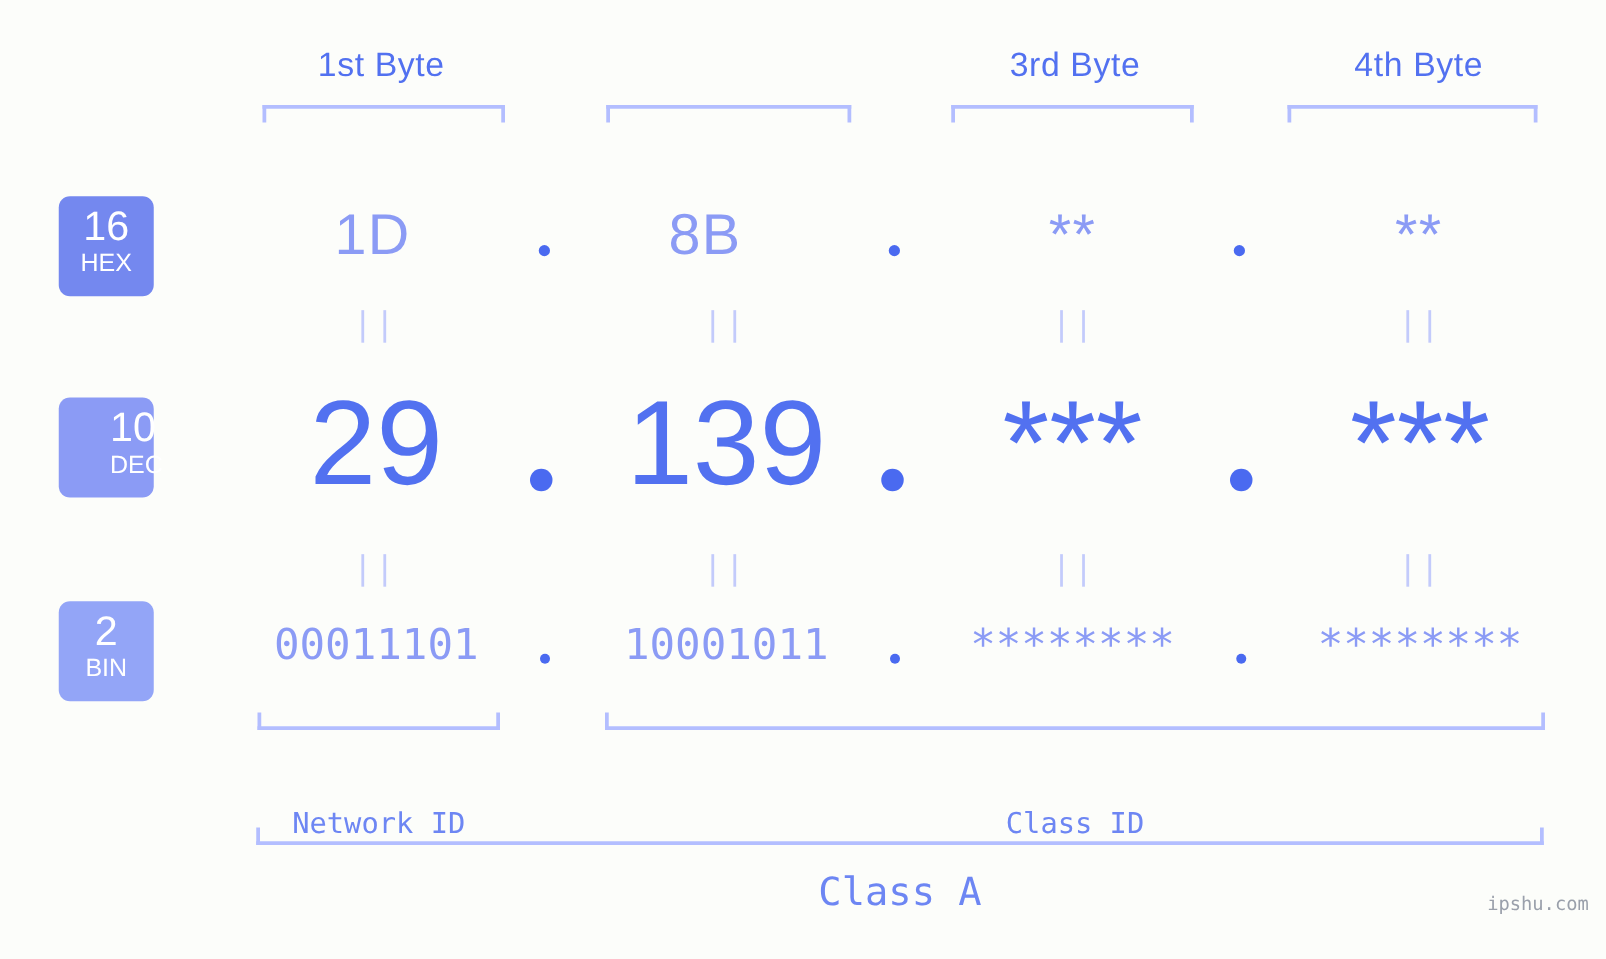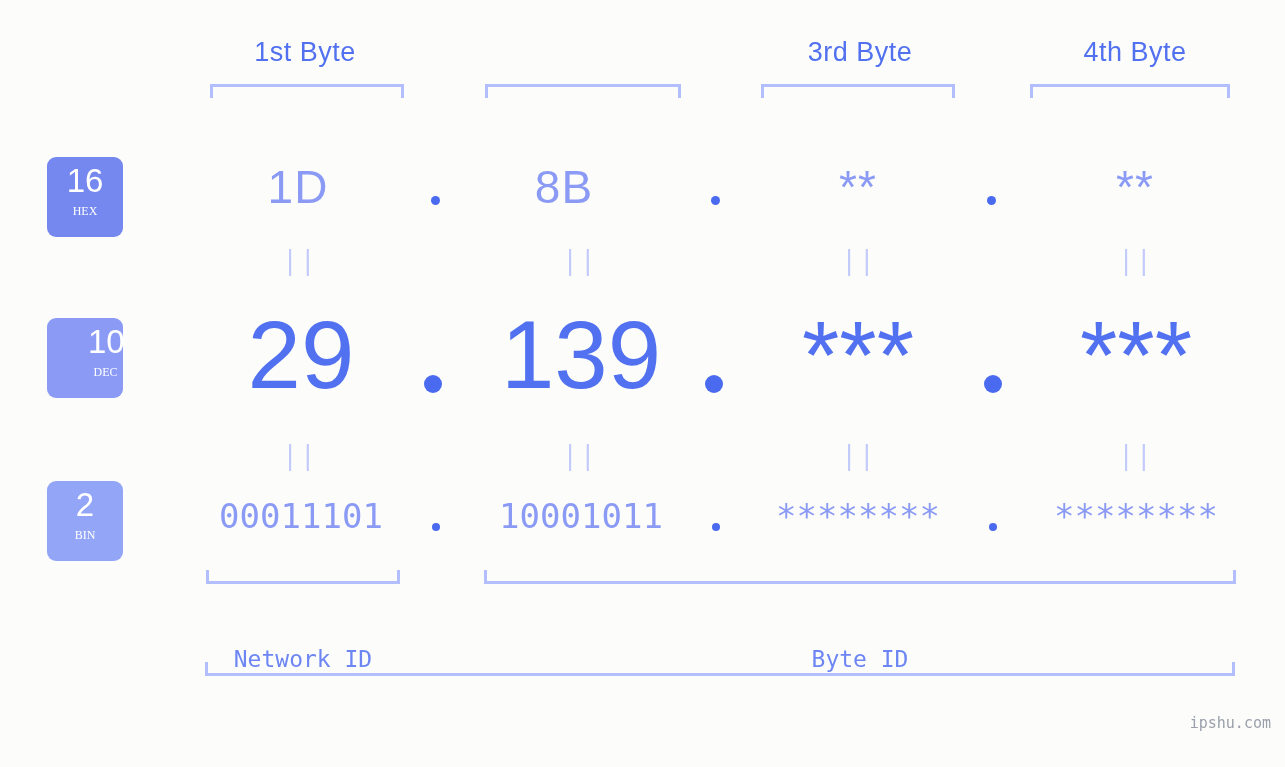--- a/index.html
+++ b/index.html
@@ -66,23 +66,23 @@
   }
   .badge .num {
     display: block;
     font-size: 33px;
     line-height: 36px;
     font-weight: 400;
     font-family: "Liberation Sans", sans-serif;
   }
   .badge .nm {
     display: block;
-    font-size: 12px;
+    font-size: 20px;
     line-height: 24px;
-    font-family: Liberation Serif, serif;
+    font-family: Liberation Sans, sans-serif;
   }
   #badge-hex { top: 157px; background: #7488ef; }
   #badge-dec { top: 318px; background: #8b9bf5; padding-left: 41px; }
   #badge-bin { top: 481px; background: #93a5f7; }
 
   
   .cell {
     position: absolute;
     text-align: center;
     white-space: nowrap;
@@ -249,19 +249,20 @@
     <div class="dot dot-bin" style="left:712px;"></div>
     <div class="cell" style="left:747px; width:222px;">********</div>
     <div class="dot dot-bin" style="left:989px;"></div>
     <div class="cell" style="left:1025px; width:222px;">********</div>
   </div>
 
   <div class="bottom-bracket" style="left:206px; top:570px; width:194px;"></div>
   <div class="id-label" style="left:206px; top:612px; width:194px;">Network ID</div>
 
   <div class="bottom-bracket" style="left:484px; top:570px; width:752px;"></div>
-  <div class="id-label" style="left:484px; top:612px; width:752px;">Byte ID</div>
+  <div class="id-label" style="left:484px; top:612px; width:752px;">Class ID</div>
 
   <div id="class-bracket"></div>
+  <div id="class-label">Class A</div>
 
   <div id="watermark">ipshu.com</div>
 
 </div>
 
 </body></html>

